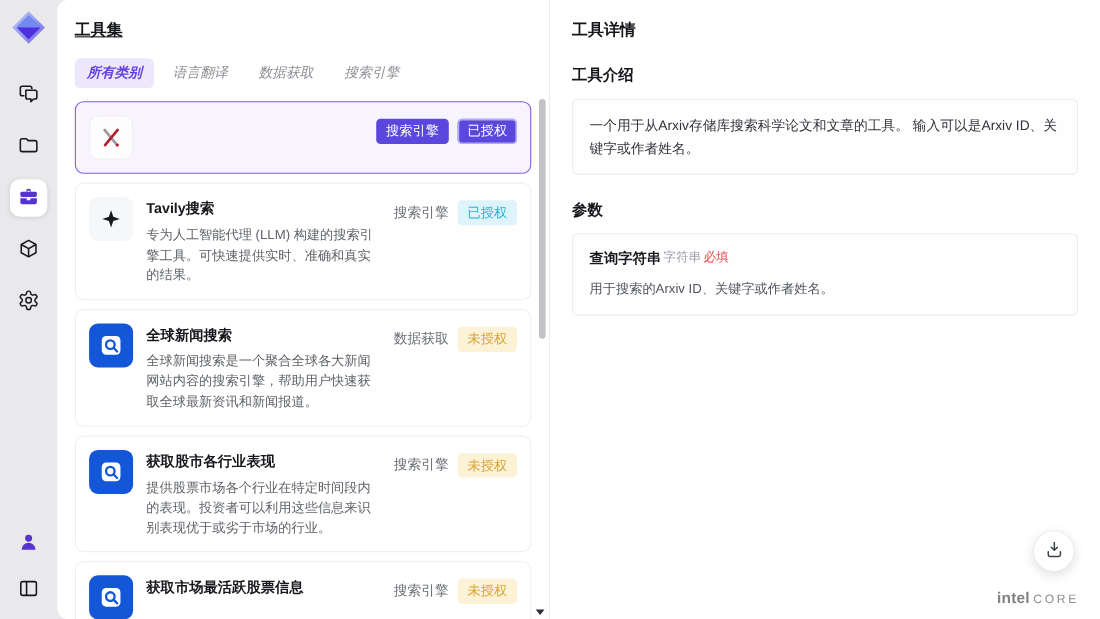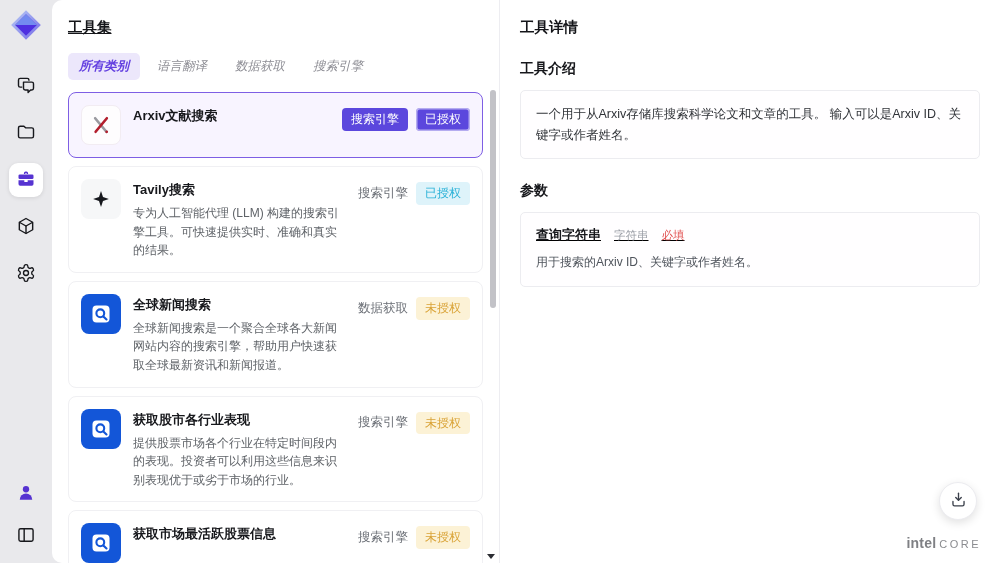--- a/index.html
+++ b/index.html
@@ -76,21 +76,21 @@
     border-left:4px solid transparent; border-right:4px solid transparent;
     border-top:5px solid #2c2d33;
   }
 
   
   .right-col { flex:1; position:relative; padding:16px 20px; }
   .details-title { font-size:14.5px; font-weight:bold; color:#141519; margin:2px 0 0; }
   .section-h { font-size:14px; font-weight:bold; color:#17181c; margin:23px 0 12px; }
   .box { border:1px solid #ececf0; border-radius:5px; padding:13px 15px; background:#fffeff; }
   .intro-text { margin:0; font-size:12.5px; color:#303338; line-height:1.65; }
-  .param-head { display:flex; align-items:center; gap:13px;text-decoration:underline; }
+  .param-head { display:flex; align-items:flex-start; gap:2px; }
   .p-name { font-size:13px; font-weight:bold; color:#17181c; }
   .p-type { font-size:11.5px; color:#9a9ea6; }
   .p-req { font-size:11.5px; color:#e25252; }
   .p-desc { margin:10px 0 2px; font-size:12px; color:#4f545c; }
 
   .dl-btn {
     position:absolute; right:23px; bottom:43px; width:38px; height:38px; border-radius:50%;
     background:#fff; border:1px solid #ececf0; box-shadow:0 3px 10px rgba(0,0,0,.12);
     display:flex; align-items:center; justify-content:center; cursor:pointer;
   }
@@ -193,21 +193,20 @@
       <div class="tool-list">
           <article class="tool-card selected">
     <div class="t-icon ic-arxiv">
               <svg viewBox="0 0 24 24" width="22" height="22" fill="none" stroke-linecap="round">
                 <path d="M5.5 4.5 L18 19.5" stroke="#9a9aa0" stroke-width="2.6"></path>
                 <path d="M18.5 4.5 L6 19.5" stroke="#b31f2e" stroke-width="2.6"></path>
                 <circle cx="18.2" cy="19.4" r="1.5" fill="#b31f2e" stroke="none"></circle>
               </svg>
             </div>
     <div class="t-body">
-      <div class="t-name">Arxiv文献搜索</div>
     </div>
     <div class="t-badges">
       <span class="t-cat pill pill-purple">搜索引擎</span>
       <span class="t-auth pill pill-purple pill-purple-outline">已授权</span>
     </div>
   </article>
           <article class="tool-card">
     <div class="t-icon ic-tavily">
               <svg viewBox="0 0 24 24" width="20" height="20">
                 <path d="M12 2.5 L14.4 9.6 L21.5 12 L14.4 14.4 L12 21.5 L9.6 14.4 L2.5 12 L9.6 9.6 Z" fill="#16181d"></path>

